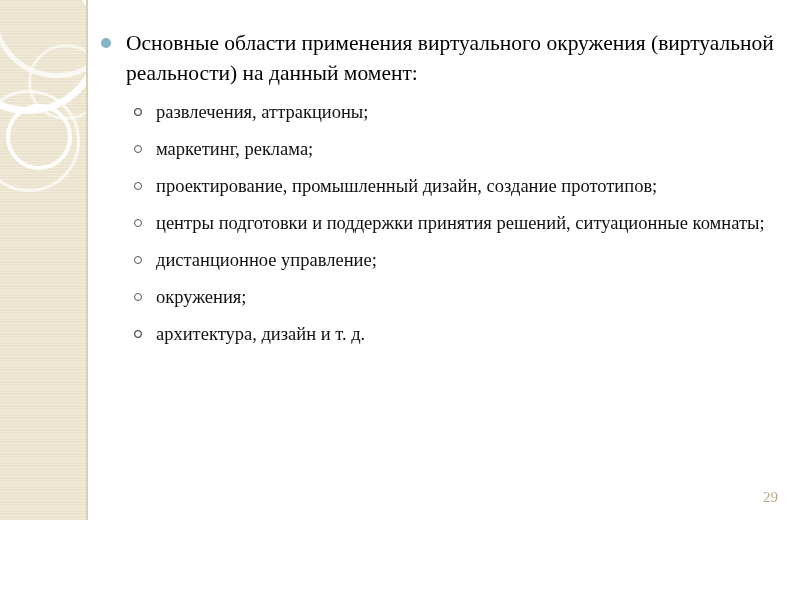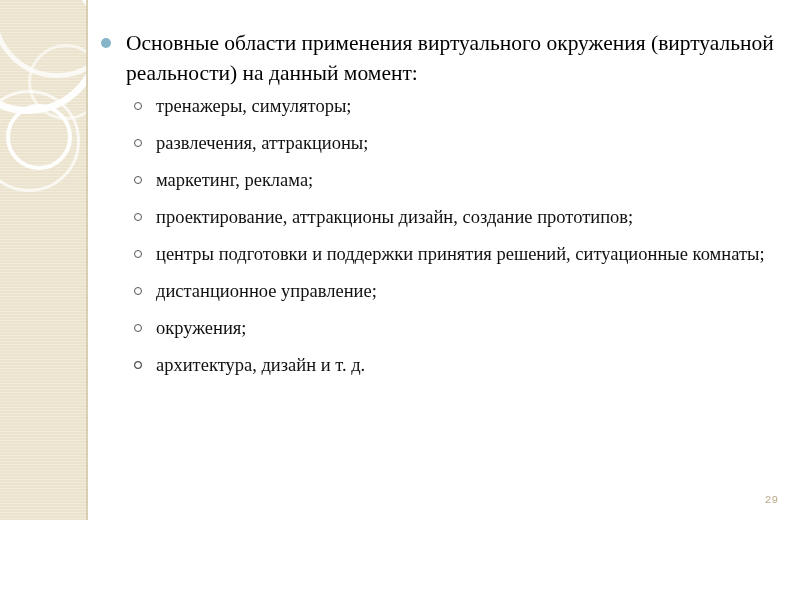--- a/index.html
+++ b/index.html
@@ -149,23 +149,23 @@
     width: 6px;
     height: 6px;
     border-radius: 50%;
     border: 1px solid #555555;
     background: transparent;
   }
   .page-number {
     position: absolute;
     right: 22px;
     bottom: 14px;
-    font-size: 11px;
+    font-size: 15px;
     color: #b9a98a;
-    font-family: Liberation Mono, monospace;
+    font-family: Liberation Serif, serif;
   }
 </style>
 </head>
 <body>
 
 <div class="slide">
 
   <div class="left-band">
     <div class="left-band-inner"></div>
     <div class="ring ring-1"></div>
@@ -178,33 +178,32 @@
 
   <div class="content">
     <ul class="level1">
       <li class="l1">
         <span class="bullet1"></span>
         <span>Основные области применения виртуального окружения (виртуальной реальности) на данный момент:</span>
 
         <ul class="level2">
           <li class="l2">
             <span class="bullet2"></span>
-            <span>тренажеры, симуляторы;</span>
           </li>
           <li class="l2">
             <span class="bullet2"></span>
             <span>развлечения, аттракционы;</span>
           </li>
           <li class="l2">
             <span class="bullet2"></span>
             <span>маркетинг, реклама;</span>
           </li>
           <li class="l2">
             <span class="bullet2"></span>
-            <span>проектирование, аттракционы дизайн, создание прототипов;</span>
+            <span>проектирование, промышленный дизайн, создание прототипов;</span>
           </li>
           <li class="l2">
             <span class="bullet2"></span>
             <span>центры подготовки и поддержки принятия решений, ситуационные комнаты;</span>
           </li>
           <li class="l2">
             <span class="bullet2"></span>
             <span>дистанционное управление;</span>
           </li>
           <li class="l2">

